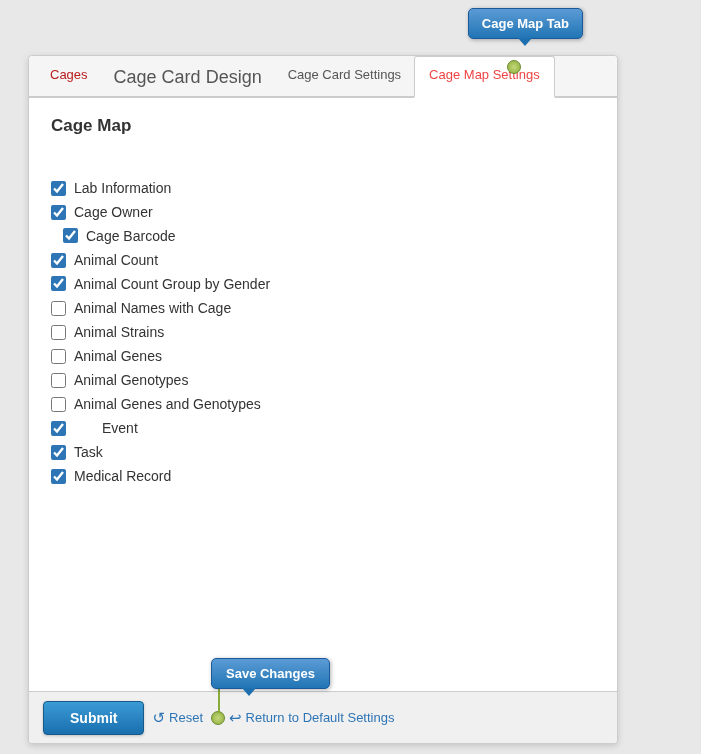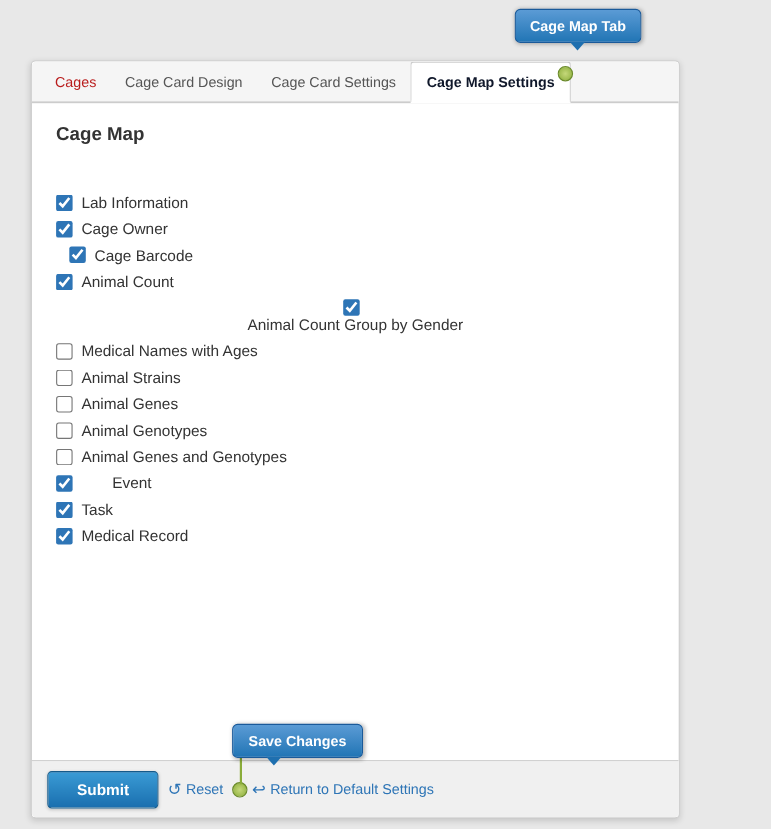--- a/index.html
+++ b/index.html
@@ -24,27 +24,27 @@
   </div>
 
   <div style="position:absolute; top:60px; right:117px; width:14px; height:14px; background:radial-gradient(circle,#c5d87a,#8aac3a); border-radius:50%; border:1px solid #6a8a2a; z-index:20;"></div>
 
   <div style="position:absolute; top:55px; left:28px; right:20px; bottom:10px; background:#fff; border:1px solid #ccc; border-radius:4px; box-shadow:0 2px 6px rgba(0,0,0,0.15);">
 
     <div style="display:flex; border-bottom:2px solid #ccc; padding:0 8px; background:#f5f5f5; border-radius:4px 4px 0 0;">
       <div style="padding:10px 12px; cursor:pointer; color:#b91c1c; font-size:13px; border:1px solid transparent; border-bottom:none; margin-bottom:-2px; border-radius:3px 3px 0 0;">
         <span>Cages</span>
       </div>
-      <div style="padding:10px 12px; cursor:pointer; color:#555; font-size:13px; border:1px solid transparent; border-bottom:none; margin-bottom:-2px; border-radius:3px 3px 0 0;">
+      <div style="padding:10px 12px; cursor:pointer; color:#555; font-size:18px; border:1px solid transparent; border-bottom:none; margin-bottom:-2px; border-radius:3px 3px 0 0;">
         <span>Cage Card Design</span>
       </div>
       <div style="padding:10px 12px; cursor:pointer; color:#555; font-size:13px; border:1px solid transparent; border-bottom:none; margin-bottom:-2px; border-radius:3px 3px 0 0;">
         <span>Cage Card Settings</span>
       </div>
-      <div style="padding:10px 14px; cursor:pointer; color:#0f172a; font-size:13px; font-weight:bold; border:1px solid #ccc; border-bottom:2px solid #fff; margin-bottom:-2px; border-radius:3px 3px 0 0; background:#fff;">
+      <div style="padding:10px 14px; cursor:pointer; color:#ef4444; font-size:13px; font-weight:normal; border:1px solid #ccc; border-bottom:2px solid #fff; margin-bottom:-2px; border-radius:3px 3px 0 0; background:#fff;">
         <span>Cage Map Settings</span>
       </div>
     </div>
 
     <div style="padding:18px 22px 70px; position:relative;">
 
       <div style="font-size:17px; font-weight:bold; color:#333; margin-bottom:16px;">Cage Map</div>
 
       <div style="position:relative;">
         <ul style="list-style:none; padding:0;margin-top:40px;">
@@ -58,29 +58,29 @@
             <span>Cage Owner</span>
           </li>
           <li style="display:flex;padding:4px 12px;font-size:14px;color:#333;">
             <input type="checkbox" checked="" style="margin-right: 8px; width: 15px; height: 15px; accent-color: rgb(46, 117, 182); cursor: pointer;">
             <span>Cage Barcode</span>
           </li>
           <li style="display:flex;align-items:center;padding:4px 0;font-size:14px;color:#333;">
             <input type="checkbox" checked="" style="margin-right: 8px; width: 15px; height: 15px; accent-color: rgb(46, 117, 182); cursor: pointer;">
             <span>Animal Count</span>
           </li>
-          <li style="display:flex;align-items:center;padding:4px 0;font-size:14px;color:#333;flex-direction:column;">
+          <li style="display:flex;padding:4px 0;font-size:14px;color:#333;">
             <input type="checkbox" checked="" style="margin-right: 8px; width: 15px; height: 15px; accent-color: rgb(46, 117, 182); cursor: pointer;">
             <span>Animal Count Group by Gender</span>
           </li>
 
 
           <li style="display:flex;align-items:center;padding:4px 0;font-size:14px;color:#333;">
             <input type="checkbox" style="margin-right: 8px; width: 15px; height: 15px; accent-color: rgb(46, 117, 182); cursor: pointer;">
-            <span>Medical Names with Ages</span>
+            <span>Animal Names with Cage</span>
           </li>
           <li style="display:flex;align-items:center;padding:4px 0;font-size:14px;color:#333;">
             <input type="checkbox" style="margin-right: 8px; width: 15px; height: 15px; accent-color: rgb(46, 117, 182); cursor: pointer;">
             <span>Animal Strains</span>
           </li>
           <li style="display:flex;align-items:center;padding:4px 0;font-size:14px;color:#333;">
             <input type="checkbox" style="margin-right: 8px; width: 15px; height: 15px; accent-color: rgb(46, 117, 182); cursor: pointer;">
             <span>Animal Genes</span>
           </li>
           <li style="display:flex;align-items:center;padding:4px 0;font-size:14px;color:#333;">

